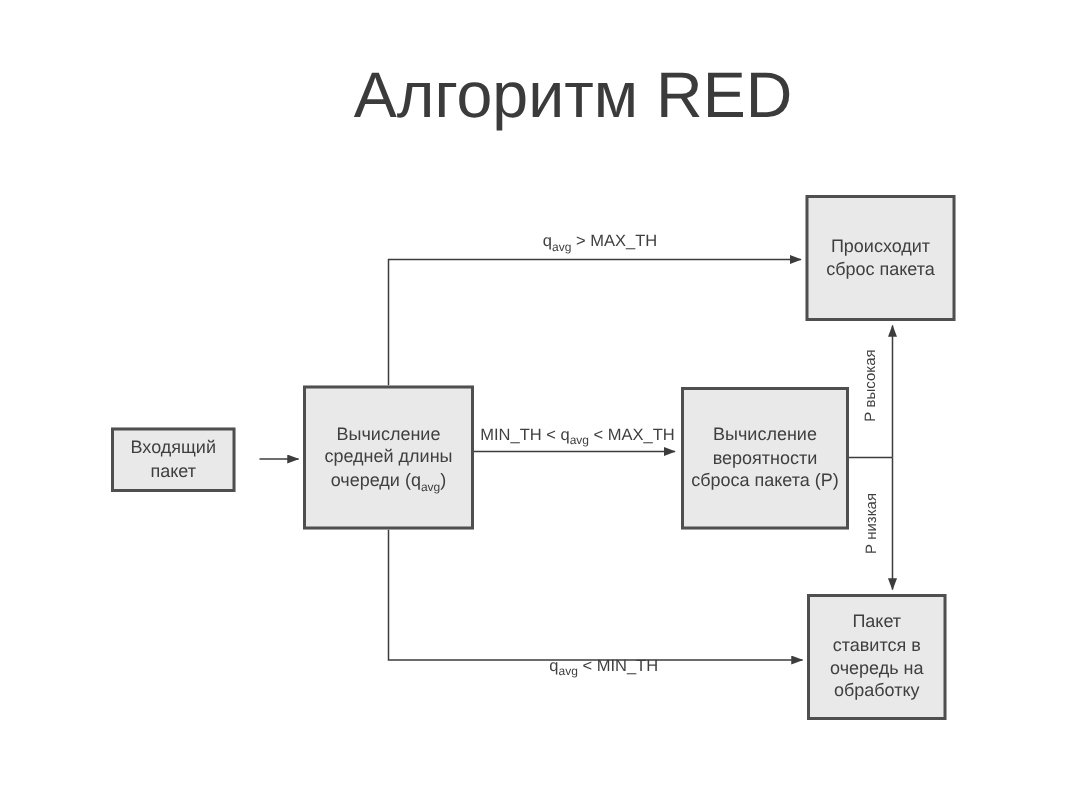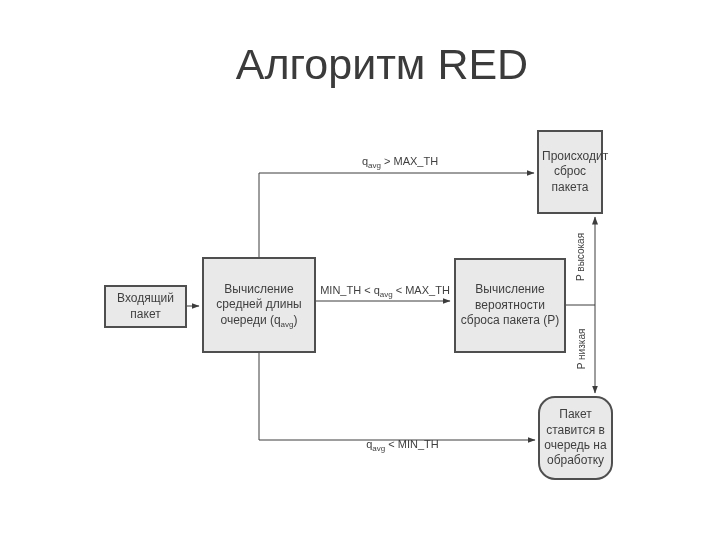--- a/index.html
+++ b/index.html
@@ -46,25 +46,25 @@
     display: flex;
     align-items: center;
     justify-content: center;
     padding: 2px 3px;
   }
   .node .inner { width: 100%; }
   .node sub, .edge-label sub {
     font-size: 8px;
     line-height: 0;
   }
-  #node-incoming   { left:  104px; top: 285px; width:  83px; height: 43px; }
+  #node-incoming   { left:  74px; top: 285px; width:  83px; height: 43px; }
   #node-compute-avg{ left: 202px; top: 257px; width: 114px; height: 96px; text-align: center; }
-  #node-drop       { left: 537px; top: 130px; width:  66px; height: 84px; }
+  #node-drop       { left: 537px; top: 130px; width:  100px; height: 84px; }
   #node-compute-p  { left: 454px; top: 258px; width: 112px; height: 95px; }
-  #node-enqueue    { left: 538px; top: 396px; width:  75px; height: 84px; border-radius: 17px; }
+  #node-enqueue    { left: 538px; top: 396px; width:  93px; height: 84px; }
   .edge-label {
     position: absolute;
     color: #3f3f3f;
     font-size: 11px;
     text-align: center;
     white-space: nowrap;
   }
   #label-above-max { left: 330px; top: 155px; width: 140px; text-align: center; }
   #label-between   { left: 310px; top: 284px; width: 150px; }
   #label-below-min { left: 340px; top: 438px; width: 125px; }

